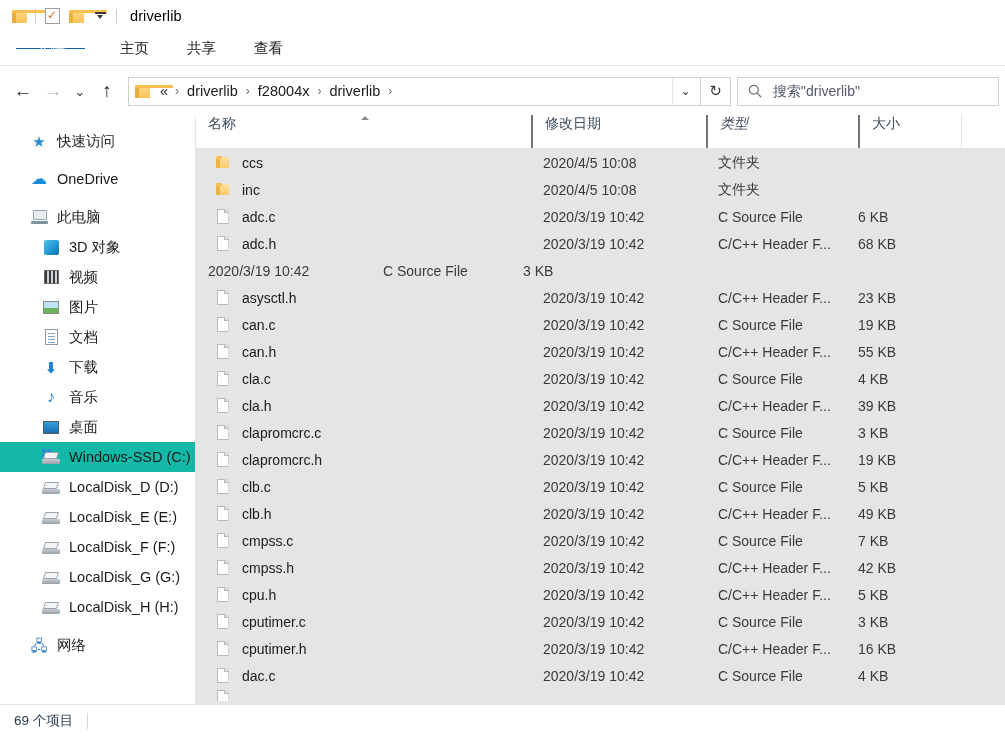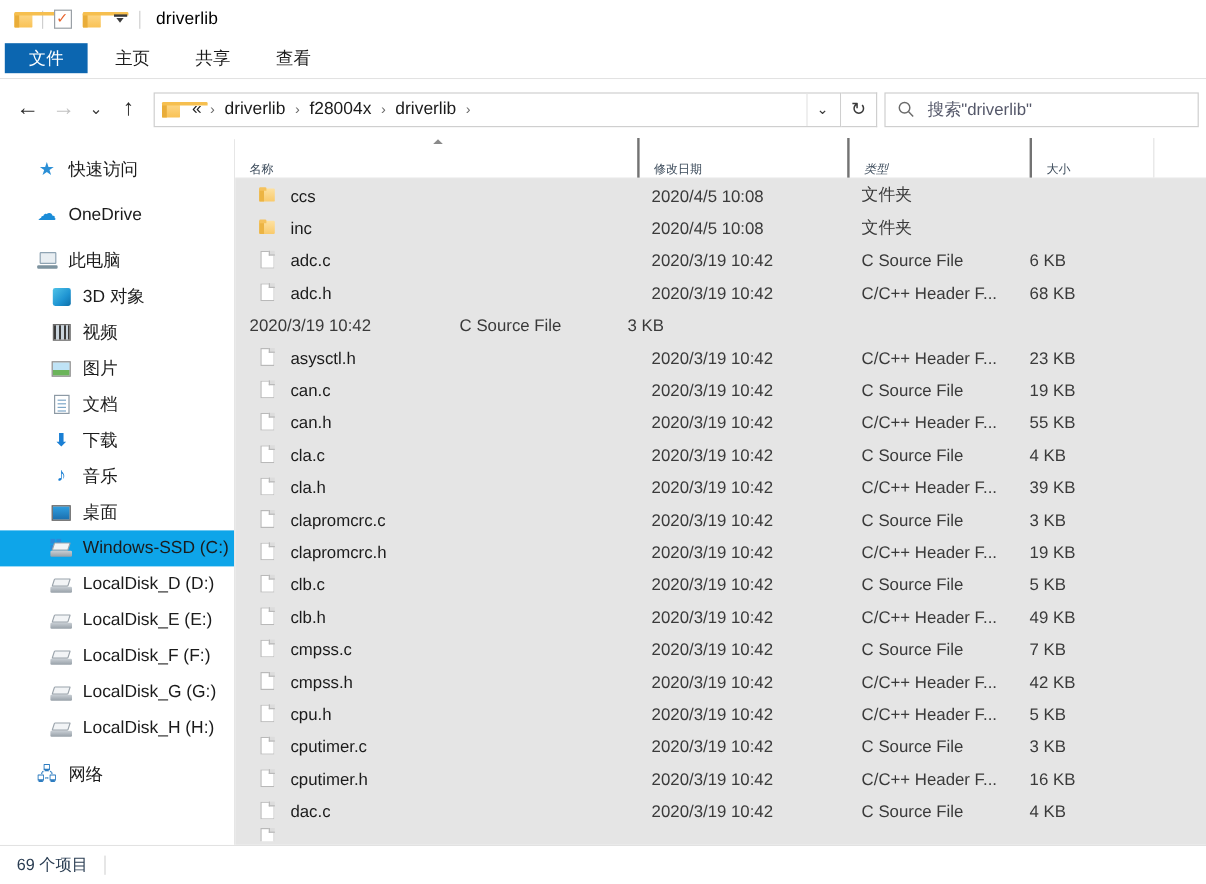--- a/index.html
+++ b/index.html
@@ -75,21 +75,21 @@
     background: #ffffff;
     border-bottom: 1px solid #e2e2e2;
   }
   .tab {
     display: flex; align-items: center; justify-content: center;
     font-size: 14.5px; color: #1b1b1b;
     padding: 0 19px; cursor: default;
   }
   .tab.file {
     background: #0c66b0; color: #ffffff;
-    padding: 0 20px; margin: 4px;
+    padding: 0 20px; margin: 16px;
   }
 
   
   .addrrow {
     height: 50px; min-height: 50px;
     display: flex; align-items: center;
     padding: 0 6px 0 8px;
     background: #ffffff;
   }
   .navbtn {
@@ -149,21 +149,21 @@
     background: #ffffff;
     border-right: 1px solid #e6e6e6;
     padding-top: 10px;
     overflow: hidden;
   }
   .nav-item {
     height: 30px; display: flex; align-items: center;
     padding-left: 30px; cursor: default; white-space: nowrap;
   }
   .nav-item.lvl2 { padding-left: 42px; }
-  .nav-item.selected { background: #0ea5e9; text-align: center; }
+  .nav-item.selected { background: #14b8a6; text-align: center; }
   .nav-icon {
     width: 18px; min-width: 18px; height: 18px; margin-right: 9px;
     display: flex; align-items: center; justify-content: center;
   }
   .nav-label { font-size: 14.5px; color: #1b1b1b; }
   .nav-gap { height: 8px; }
 
   
   .i-star { font-size: 15px; color: #2b8fd6; line-height: 1; }
   .i-cloud { font-size: 16px; color: #1a8cd8; line-height: 1; }
@@ -193,22 +193,22 @@
   .content { flex: 1 1 auto; display: flex; flex-direction: column; min-width: 0; background: #fff; }
 
   .colhead {
     height: 33px; min-height: 33px;
     display: flex; align-items: flex-end;
     border-bottom: 1px solid #e2e2e2;
     position: relative;
     background: #fff;
   }
   .col {
-    height: 33px; display: flex; align-items: flex-end;
-    font-size: 10px; color: #3b4a5a;
+    height: 33px; display: flex; align-items: flex-start;
+    font-size: 14px; color: #3b4a5a;
     padding-left: 12px; cursor: default; position: relative;
   }
   .col + .col { border-left: 2px solid #737373; }
   .col-name { width: 335px; min-width: 335px; }
   .col-date { width: 175px; min-width: 175px; }
   .col-type { width: 152px; min-width: 152px; font-style: italic; }
   .col-size { width: 103px; min-width: 103px; }
   .col-extra { flex: 1 1 auto; border-left: 1px solid #e4e4e4; height: 33px; }
   .sortcaret {
     position: absolute; left: 165px; top: 1px;

